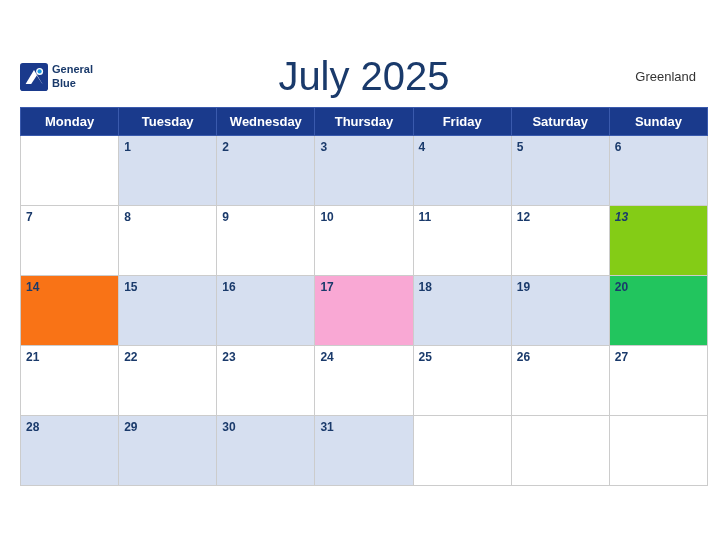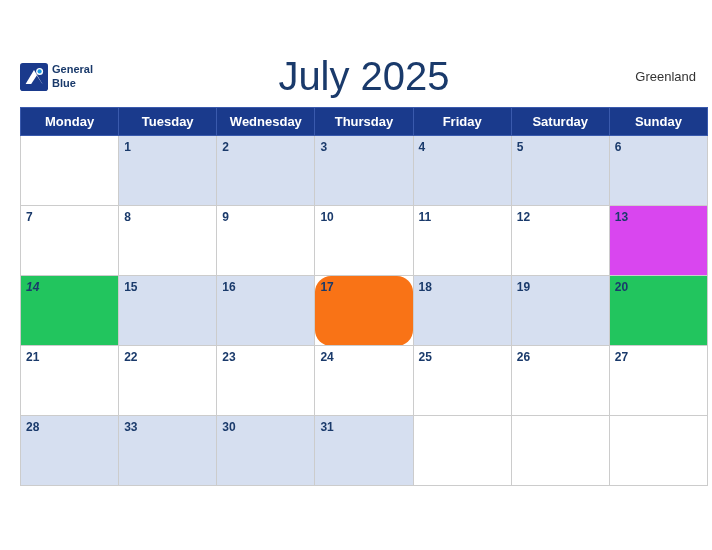--- a/index.html
+++ b/index.html
@@ -132,43 +132,43 @@
           <td style="background: rgb(214, 223, 240);"><span class="day-num">5</span></td>
           <td style="background: rgb(214, 223, 240);"><span class="day-num">6</span></td>
         </tr>
         <tr>
           <td style="background: rgb(255, 255, 255);"><span class="day-num">7</span></td>
           <td style="background: rgb(255, 255, 255);"><span class="day-num">8</span></td>
           <td style="background: rgb(255, 255, 255);"><span class="day-num">9</span></td>
           <td style="background: rgb(255, 255, 255);"><span class="day-num">10</span></td>
           <td style="background: rgb(255, 255, 255); margin-top: 44px;"><span class="day-num">11</span></td>
           <td style="background: rgb(255, 255, 255);"><span class="day-num">12</span></td>
-          <td style="background: #d946ef;"><span class="day-num">13</span></td>
+          <td style="background: #84cc16; font-style: italic;"><span class="day-num">13</span></td>
         </tr>
         <tr>
-          <td style="background: #22c55e; font-style: italic;"><span class="day-num">14</span></td>
+          <td style="background: #f97316;"><span class="day-num">14</span></td>
           <td style="background: rgb(214, 223, 240);"><span class="day-num">15</span></td>
           <td style="background: rgb(214, 223, 240);"><span class="day-num">16</span></td>
-          <td style="background: #f97316; border-radius: 16px;"><span class="day-num">17</span></td>
+          <td style="background: #f9a8d4;"><span class="day-num">17</span></td>
           <td style="background: rgb(214, 223, 240);"><span class="day-num">18</span></td>
           <td style="background: rgb(214, 223, 240);"><span class="day-num">19</span></td>
           <td style="background: #22c55e;"><span class="day-num">20</span></td>
         </tr>
         <tr>
           <td style="background: rgb(255, 255, 255);"><span class="day-num">21</span></td>
           <td style="background: rgb(255, 255, 255);"><span class="day-num">22</span></td>
           <td style="background: rgb(255, 255, 255);"><span class="day-num">23</span></td>
           <td style="background: rgb(255, 255, 255);"><span class="day-num">24</span></td>
           <td style="background: rgb(255, 255, 255);"><span class="day-num">25</span></td>
           <td style="background: rgb(255, 255, 255);"><span class="day-num">26</span></td>
           <td style="background: rgb(255, 255, 255);"><span class="day-num">27</span></td>
         </tr>
         <tr>
           <td style="background: rgb(214, 223, 240);"><span class="day-num">28</span></td>
-          <td style="background: rgb(214, 223, 240);"><span class="day-num">33</span></td>
+          <td style="background: rgb(214, 223, 240);"><span class="day-num">29</span></td>
           <td style="background: rgb(214, 223, 240);"><span class="day-num">30</span></td>
           <td style="background: rgb(214, 223, 240);"><span class="day-num">31</span></td>
           <td style="background: rgb(255, 255, 255);"></td>
           <td style="background: rgb(255, 255, 255);"></td>
           <td style="background: rgb(255, 255, 255);"></td>
         </tr>
       </tbody>
   </table>
 </div>
 

